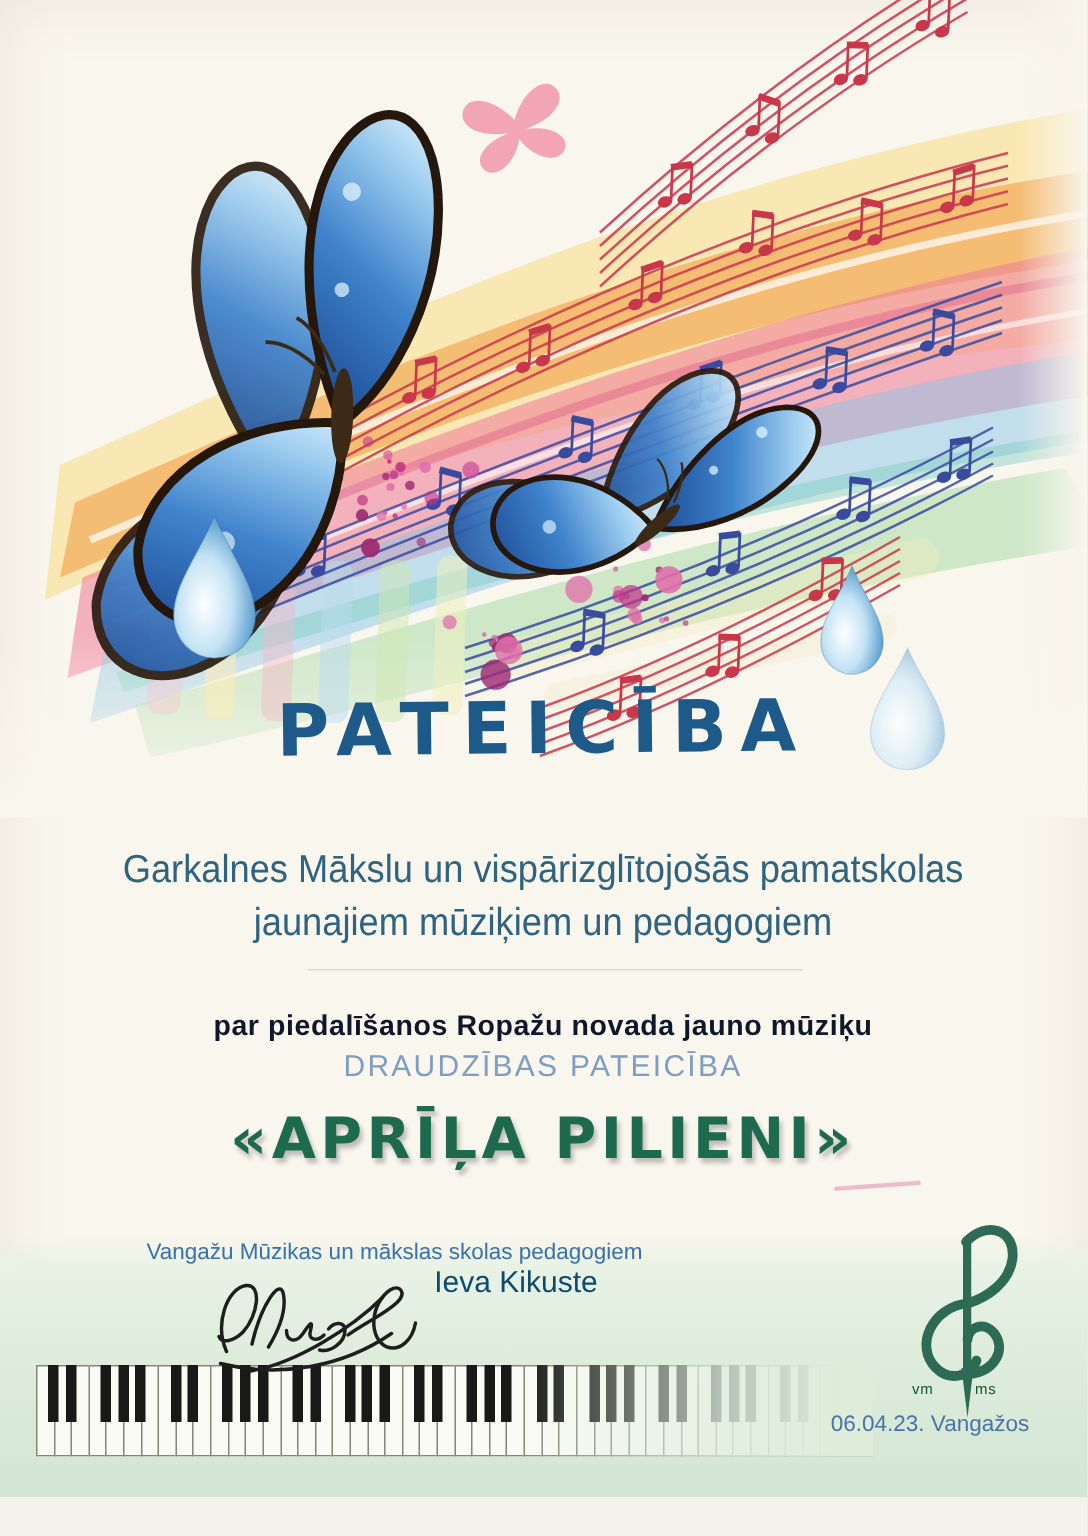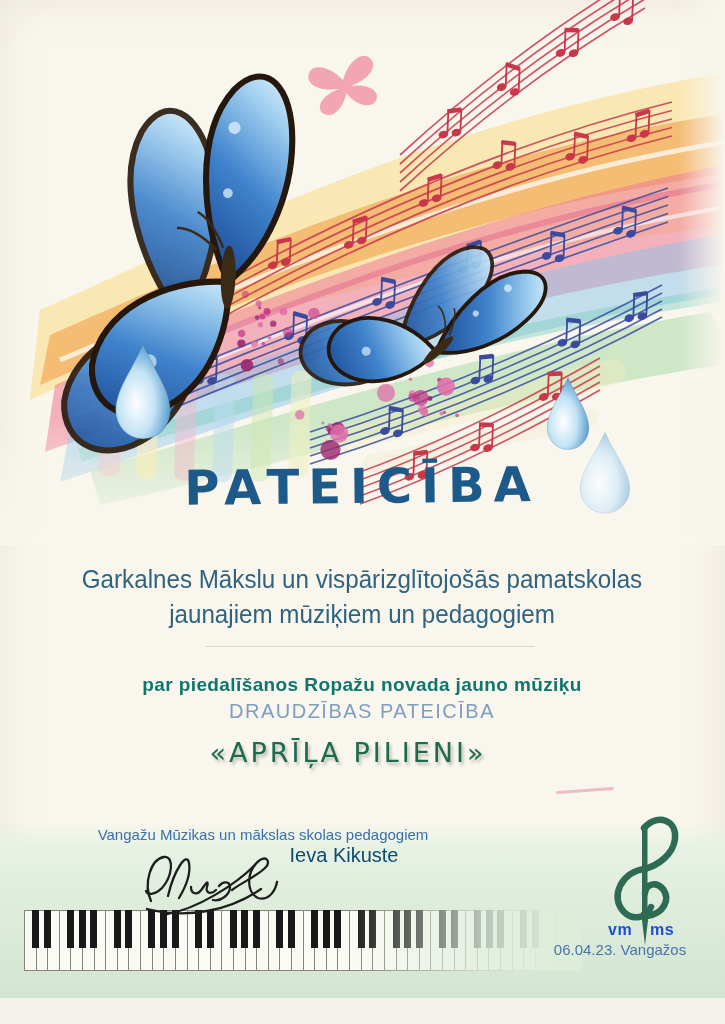--- a/index.html
+++ b/index.html
@@ -14,38 +14,38 @@
   .hdr{position:absolute;left:0;top:0;z-index:1;}
   .txt{position:absolute;z-index:2;white-space:nowrap;}
   .title{left:362px;top:458px;transform:translateX(-50%) rotate(-.6deg);
          font-family:"DejaVu Sans",sans-serif;font-weight:bold;font-size:48px;
          letter-spacing:9px;color:#1d5a89;}
   .recip{left:362px;font-size:26px;color:#2f6480;transform:translateX(-50%) scaleX(.93);}
   .recip1{top:564px;} .recip2{top:599px;}
   .hairline{position:absolute;left:205px;top:646px;width:330px;height:1px;
             background:#c4c4c0;opacity:.65;z-index:2;}
   .reason1{left:362px;top:674px;transform:translateX(-50%);font-weight:bold;
-           font-size:19px;color:#0f766e;letter-spacing:.4px;}
+           font-size:19px;color:#0f172a;letter-spacing:.4px;}
   .reason2{left:362px;top:700px;transform:translateX(-50%);font-size:20px;
            color:#7e9dc2;letter-spacing:1.5px;}
-  .event{left:348px;top:737px;transform:translateX(-50%);
-         font-family:"DejaVu Sans",sans-serif;font-weight:normal;font-size:27px;
+  .event{left:362px;top:737px;transform:translateX(-50%);
+         font-family:"DejaVu Sans",sans-serif;font-weight:bold;font-size:38px;
          letter-spacing:3px;color:#1d6a4f;text-shadow:2px 3px 3px rgba(60,60,60,.3);}
   .role{left:263px;top:826px;transform:translateX(-50%);font-size:15px;color:#3b70a9;}
   .name{left:344px;top:844px;transform:translateX(-50%);font-size:20px;color:#0c4a6e;}
   .sig{position:absolute;left:135px;top:843px;z-index:3;}
   .piano{position:absolute;left:24px;top:910px;width:558px;height:61px;z-index:2;overflow:hidden;}
   .wkeys{display:flex;height:100%;}
   .wk{flex:1;background:#fbfbf5;border:1px solid #85857a;border-right:none;box-sizing:border-box;}
   .wk:last-child{border-right:1px solid #85857a;}
   .bk{position:absolute;top:0;width:7px;height:38px;background:#191919;z-index:1;}
   .pfade{position:absolute;inset:0;z-index:2;
          background:linear-gradient(90deg,rgba(222,237,221,0) 0%,rgba(222,237,221,0) 58%,rgba(222,237,221,.8) 82%,#deedda 96%);}
   .clef{position:absolute;left:598px;top:812px;z-index:2;}
-  .lg{position:absolute;z-index:3;font-weight:bold;font-size:16px;color:#1d4ed8;letter-spacing:.5px;}
+  .lg{position:absolute;z-index:3;font-weight:normal;font-size:10px;color:#14532d;letter-spacing:.5px;}
   .lg-vm{left:608px;top:921px;} .lg-ms{left:650px;top:921px;}
   .date{left:620px;top:941px;transform:translateX(-50%);font-size:15px;color:#4a74a9;z-index:3;}
   .pink-streak{position:absolute;left:556px;top:789px;width:58px;height:3px;z-index:2;
                background:#e88aa8;opacity:.55;transform:rotate(-4deg);border-radius:2px;}
 </style>
 </head>
 <body>
 
 <div class="paper"></div>
 <div class="band"></div>

